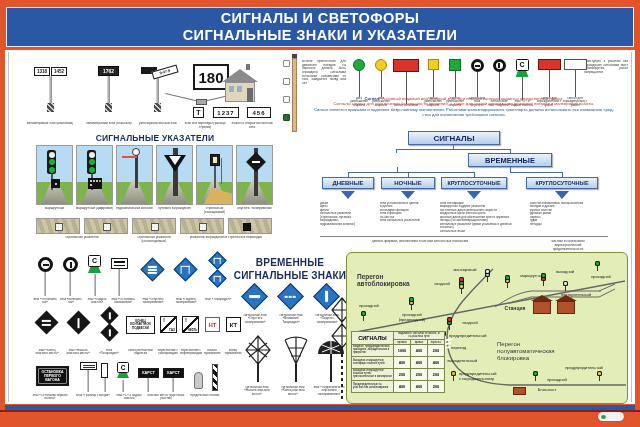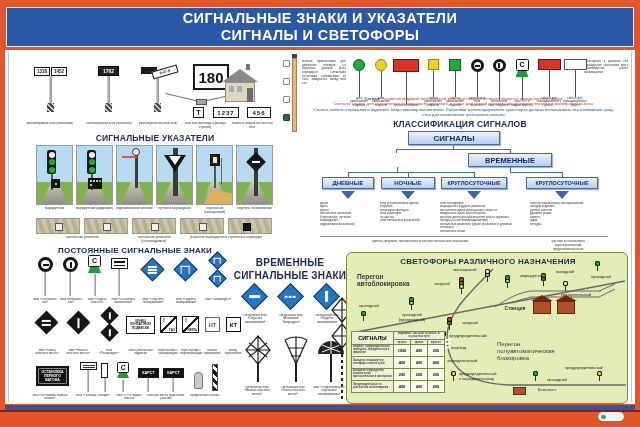--- a/index.html
+++ b/index.html
@@ -56,22 +56,22 @@
 </style>
 </head>
 <body>
 
 <div id="poster">
   <div class="page"></div>
   <div class="pin" style="left:8px;top:52px;height:350px"></div>
   <div class="pin" style="left:631px;top:52px;height:350px"></div>
 
   <div class="banner">
+    <div>СИГНАЛЫ И СВЕТОФОРЫ</div>
     <div>СИГНАЛЬНЫЕ ЗНАКИ И УКАЗАТЕЛИ</div>
-    <div>СИГНАЛЫ И СВЕТОФОРЫ</div>
   </div>
   <div class="bluestrip"></div>
   <div class="darkline"></div>
   <div style="position:absolute;left:598px;top:412px;width:26px;height:9px;background:#f2f2f2;border-radius:5px;box-shadow:0 0 1px #7a1d0c">
       <i style="position:absolute;left:3px;top:2.5px;width:5px;height:4px;border-radius:50%;background:#2f9e44;display:block"></i>
     </div>
 
   <div class="pole" style="left:49px;top:76px;height:29px"></div>
   <div class="base" style="left:47px;top:103px"></div>
   <div class="plate" style="left:34px;top:67px;width:16px;height:9px;font-size:4.5px">1318</div>
@@ -191,21 +191,20 @@
   <div class="stile" style="left:180px;top:218px">
       <i></i>
     </div>
   <div class="stile" style="left:228px;top:218px">
       <i style="left:14px;background:#111;border-color:#000"></i>
     </div>
   <div class="lbl" style="left:36px;top:236px;width:92px;height:7px">стрелочные указатели</div>
   <div class="lbl" style="left:132px;top:236px;width:44px;height:7px">стрелочные указатели (неосвещаемые)</div>
   <div class="lbl" style="left:180px;top:236px;width:92px;height:7px">указатели заграждения и стрелочных переводов</div>
 
-  <div class="hdg" style="left:30px;top:246px;width:210px;font-size:8px">ПОСТОЯННЫЕ СИГНАЛЬНЫЕ ЗНАКИ</div>
 
   <div class="ring" style="left:38px;top:257px;width:15px;height:15px">
       <i style="width:6px;height:2px"></i>
     </div>
   <div class="pole" style="left:44px;top:272px;height:24px;width:2px"></div>
   <div class="ring" style="left:63px;top:257px;width:15px;height:15px">
       <i style="width:2px;height:6px"></i>
     </div>
   <div class="pole" style="left:69px;top:272px;height:24px;width:2px"></div>
   <div class="cboxsign" style="left:88px;top:255px;width:13px">
@@ -431,21 +430,20 @@
       <span style="width:23px;height:11px;background:#fdfdfd;border:1px solid #555"></span>
       <span class="hp"></span>
       <span class="cap">сигнал для ограждения мест работ</span>
     </div>
 
   <div style="position:absolute;left:298px;top:96px;width:332px;height:6px;text-align:center;font-size:4.2px;line-height:1.2"><span class="blu" style="font-weight:bold">Сигнал.</span> <span class="red">Условный видимый или звуковой знак, при помощи которого подается определенный приказ.</span></div>
   <div class="lbl red" style="left:298px;top:102px;width:332px;height:6px;font-size:4.2px;color:#c13b2a">Сигналы служат для обеспечения безопасности движения, а также для четкой организации движения поездов и маневровой работы.</div>
   <div class="lbl blu" style="left:298px;top:108px;width:332px;height:6px;font-size:4.2px;color:#1f4e9c">Сигнал является приказом и подлежит безусловному выполнению. Работники железнодорожного транспорта должны использовать все возможные сред-</div>
   <div class="lbl blu" style="left:298px;top:113px;width:332px;height:6px;font-size:4.2px;color:#1f4e9c">ства для выполнения требования сигнала.</div>
 
-  <div class="hdg" style="left:360px;top:119px;width:200px;font-size:8.5px">КЛАССИФИКАЦИЯ СИГНАЛОВ</div>
   <div class="cbox" style="left:408px;top:131px;width:92px;height:14px;font-size:8px">СИГНАЛЫ</div>
   <div class="ln" style="left:453px;top:145px;width:1px;height:4px"></div>
   <div class="ln" style="left:396px;top:149px;width:115px;height:1px"></div>
   <div class="ln" style="left:396px;top:149px;width:1px;height:4px"></div>
   <div class="ln" style="left:510px;top:149px;width:1px;height:4px"></div>
   <div class="cbox" style="left:468px;top:153px;width:84px;height:14px;font-size:7.5px">ВРЕМЕННЫЕ</div>
   <div class="ln" style="left:397px;top:167px;width:1px;height:5px"></div>
   <div class="ln" style="left:348px;top:172px;width:127px;height:1px"></div>
   <div class="ln" style="left:348px;top:172px;width:1px;height:5px"></div>
   <div class="ln" style="left:408px;top:172px;width:1px;height:5px"></div>
@@ -496,21 +494,20 @@
 звуков различной
 продолжительности</div>
 
   <div class="panel">
     <svg style="position:absolute;left:0;top:0" width="282" height="152" viewBox="0 0 282 152">
       <path d="M4 80 L278 28" stroke="#666" stroke-width="1.4" fill="none"></path>
       <path d="M148 54 C160 46 170 40 184 38 L254 38 M184 44 L252 44 M162 50 L184 44 M252 38 L268 31 M252 44 L268 36" stroke="#666" stroke-width="1" fill="none"></path>
       <path d="M146 16 C118 44 100 62 100 84 C100 114 118 130 162 132 L279 132" stroke="#666" stroke-width="1.4" fill="none"></path>
       <path d="M94 92 l10 -2 M93 96 l10 -2 M95 88 l10 -2" stroke="#fdfdfd" stroke-width="2"></path>
     </svg>
-    <div class="hdg" style="left:0;top:4px;width:282px;font-size:8px">СВЕТОФОРЫ РАЗЛИЧНОГО НАЗНАЧЕНИЯ</div>
     <div class="lbl pre" style="left:10px;top:20px;width:76px;height:20px;font-size:6.5px;font-weight:bold;color:#3a3a3a;text-align:left">Перегон
 автоблокировка</div>
     <div class="lbl pre" style="left:150px;top:88px;width:86px;height:24px;font-size:6px;color:#3a3a3a;text-align:left">Перегон
 полуавтоматическая
 блокировка</div>
 
     <span class="tl" style="left:14px;top:58px">
         <span class="tlh">
           <i style="background:#1faa3c"></i>
         </span>

